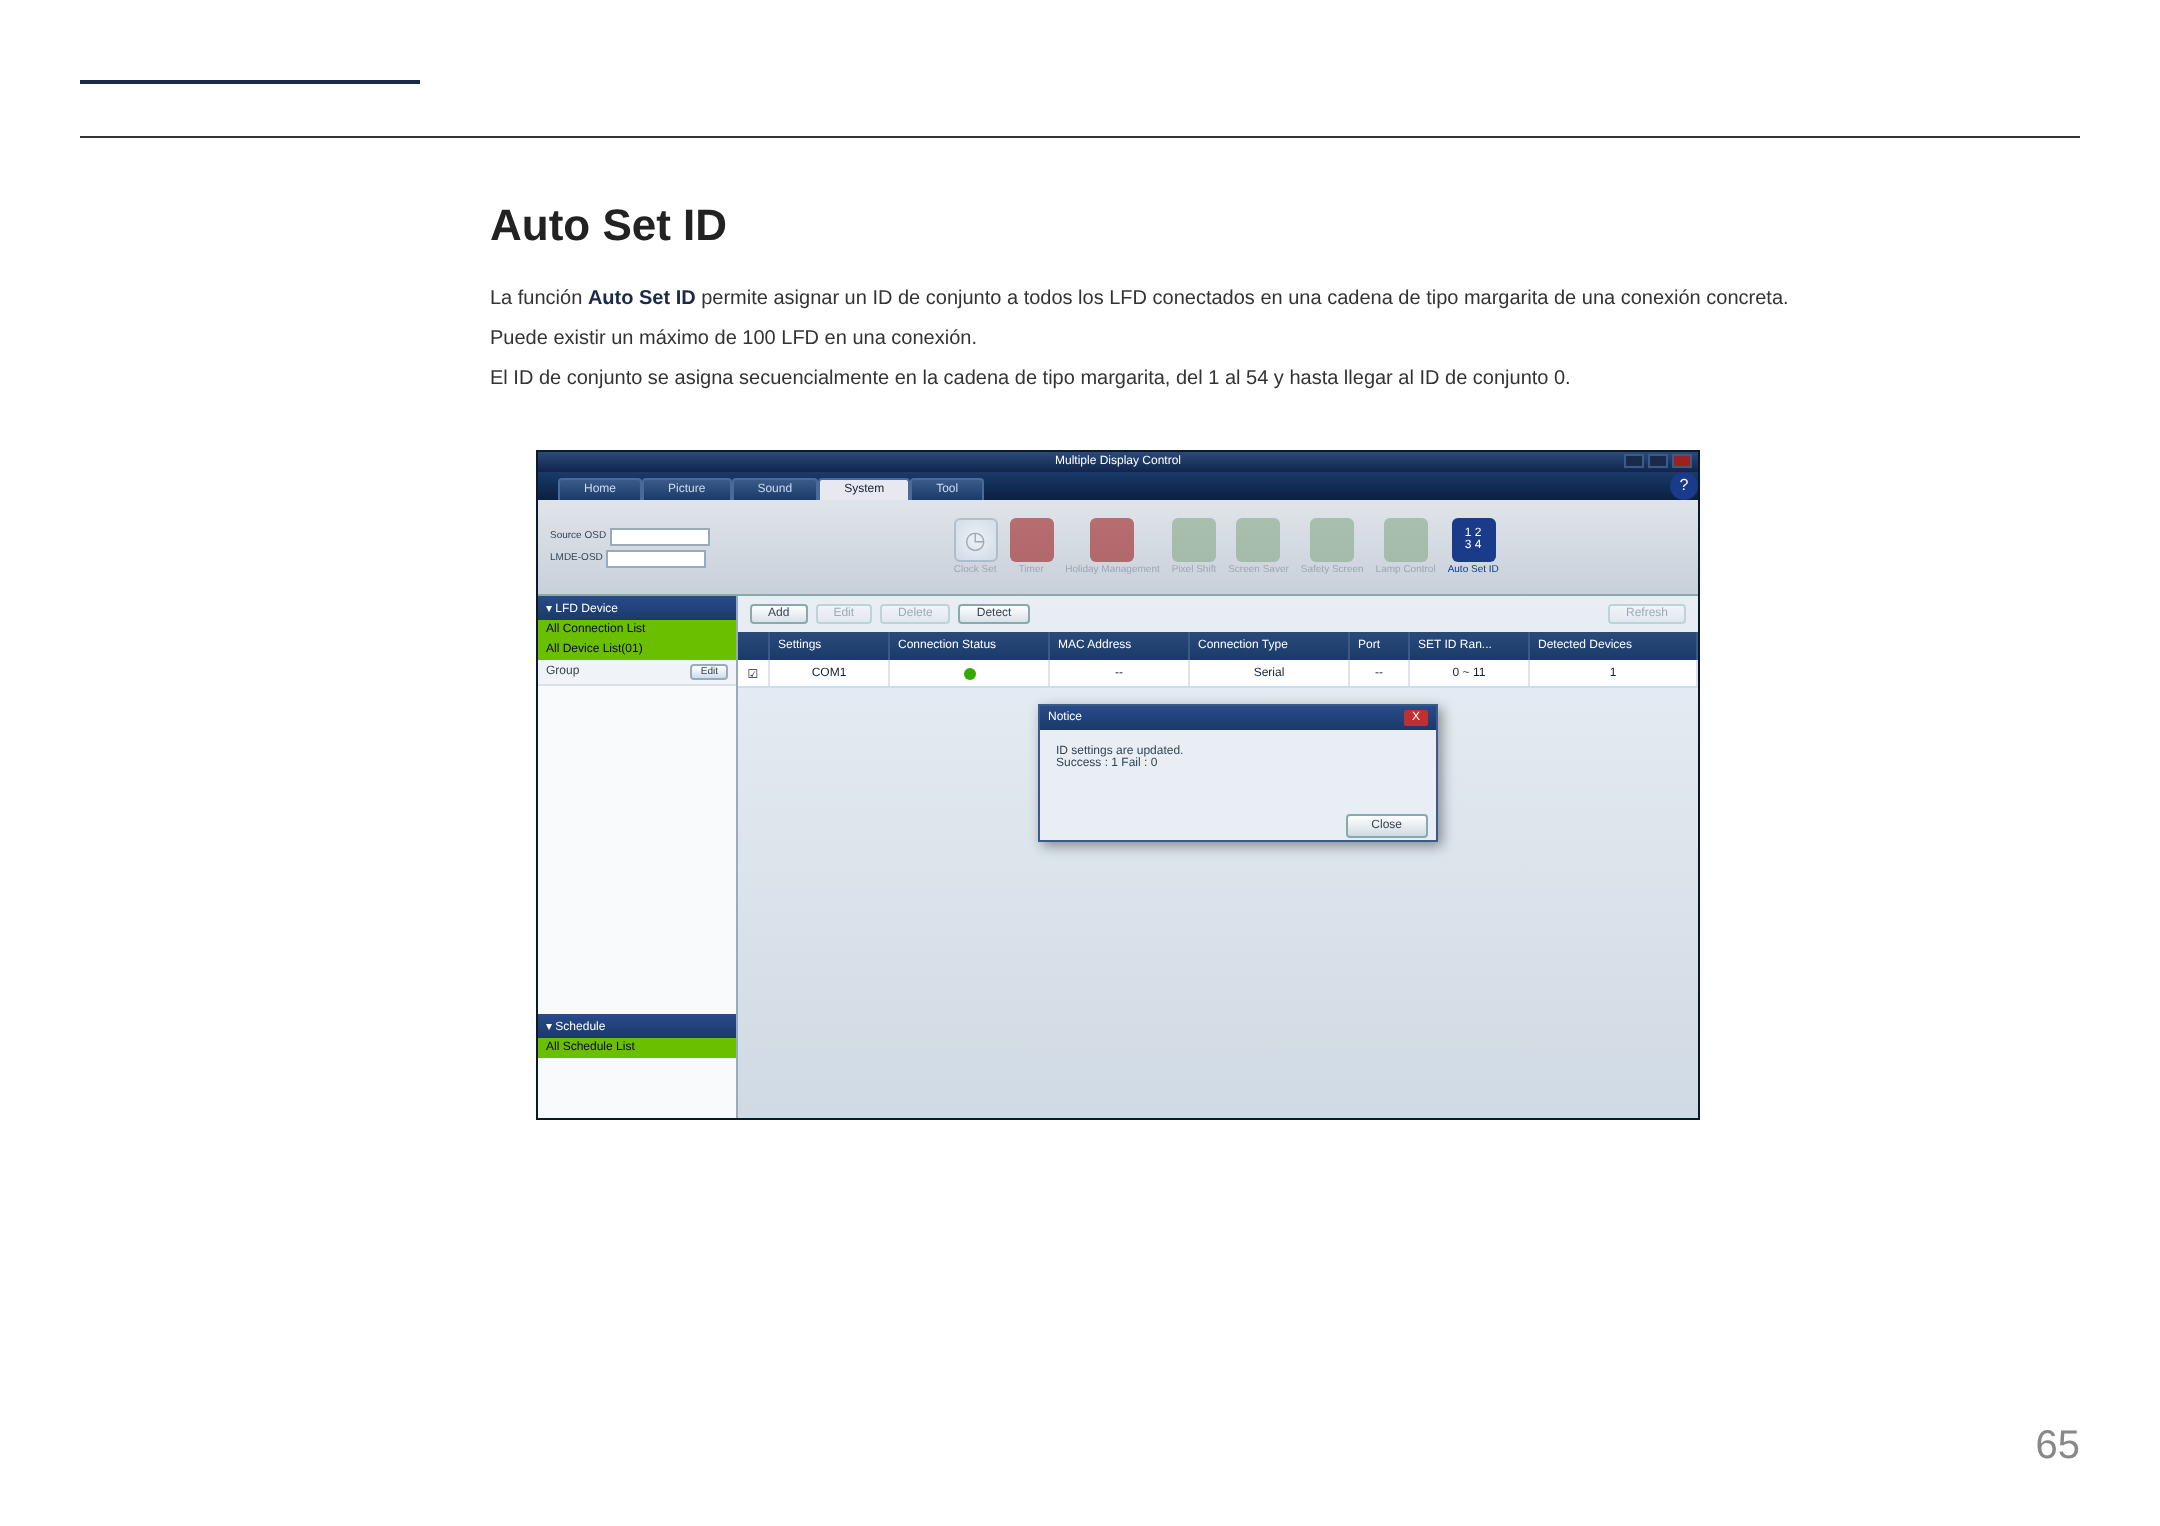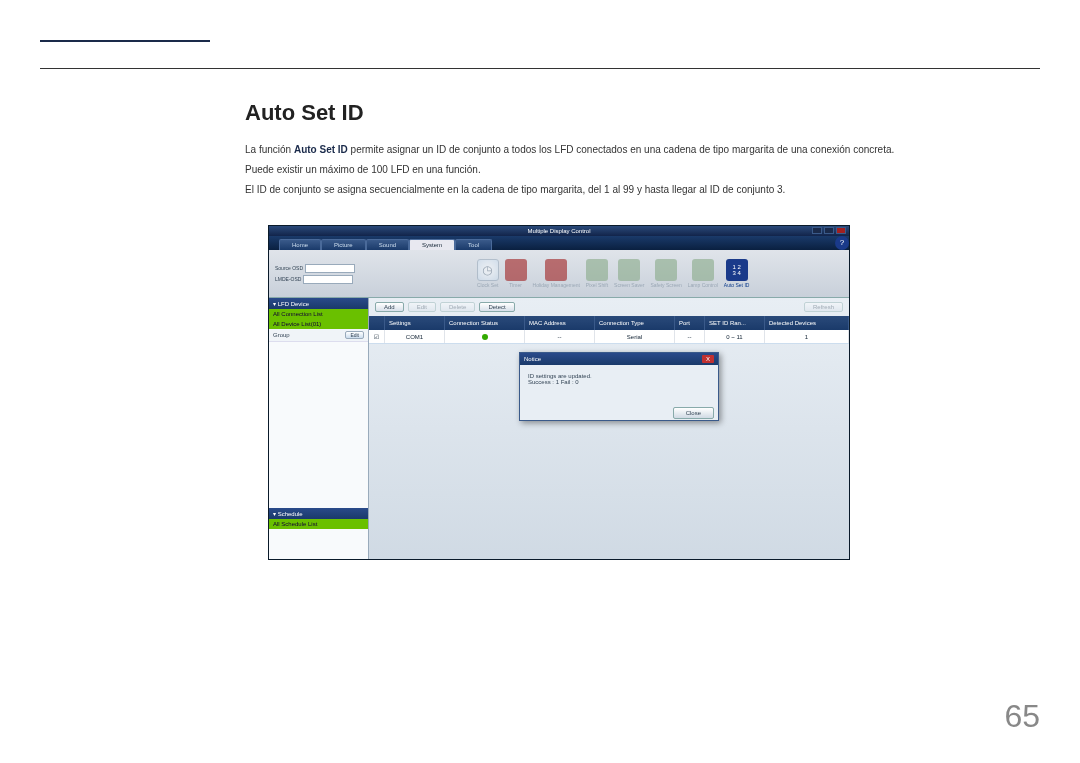--- a/index.html
+++ b/index.html
@@ -5,21 +5,21 @@
   * { box-sizing: border-box; margin: 0; padding: 0; }
   body { width: 1080px; height: 763px; background: #fff; font-family: Arial, sans-serif; position: relative; }
   .page-rule { position: absolute; top: 68px; left: 40px; width: 1000px; height: 1px; background: #333; }
   .side-rule { position: absolute; top: 40px; left: 40px; width: 170px; height: 2px; background: #1a2a4a; }
   .content { position: absolute; top: 100px; left: 245px; width: 790px; }
   .h1 { font-size: 22px; font-weight: bold; color: #222; margin-bottom: 16px; }
   .p { font-size: 10px; color: #333; line-height: 1.6; margin-bottom: 4px; }
   .p .bold { font-weight: bold; color: #1a2a4a; }
   .note { font-size: 11px; color: #888; margin-top: 6px; padding-left: 14px; position: relative; }
   .note::before { content: "―"; position: absolute; left: 0; top: 0; color: #888; }
-  .page-num { position: absolute; bottom: 28px; right: 40px; font-size: 32px; color: #888; font-weight: 300; }
+  .page-num { position: absolute; bottom: 28px; right: 40px; font-size: 20px; color: #888; font-weight: 300; }
 
   .shot { position: absolute; top: 225px; left: 268px; width: 582px; height: 335px; background: #103050; font-size: 7px; color: #cde; border: 1px solid #0a1a2a; overflow: hidden; }
   .titlebar { height: 10px; background: linear-gradient(#2a4a7a,#12244a); display: flex; align-items: center; justify-content: center; position: relative; }
   .titlebar-text { font-size: 6px; color: #fff; }
   .winbtns { position: absolute; right: 3px; top: 1px; display: flex; gap: 2px; }
   .winbtn { width: 10px; height: 7px; background: #1a2a4a; border: 1px solid #3a5a8a; }
   .winbtn.red { background: #a02020; }
   .tabs { height: 14px; background: linear-gradient(#1a3a6a,#0a2040); display: flex; align-items: flex-end; padding-left: 10px; gap: 0; }
   .tab { padding: 2px 12px; background: linear-gradient(#3a5a8a,#1a3a6a); color: #cde; border-radius: 2px 2px 0 0; border: 1px solid #4a6a9a; border-bottom: none; font-size: 6px; }
   .tab.active { background: #e8e8f0; color: #123; }
@@ -69,22 +69,22 @@
 <body>
 
 <div class="side-rule"></div>
 <div class="page-rule"></div>
 
 <div class="content">
   <div class="h1">Auto Set ID</div>
   <div class="p">
     <span>La función </span><span class="bold">Auto Set ID</span><span> permite asignar un ID de conjunto a todos los LFD conectados en una cadena de tipo margarita de una conexión concreta.</span>
   </div>
-  <div class="p">Puede existir un máximo de 100 LFD en una función.</div>
-  <div class="p">El ID de conjunto se asigna secuencialmente en la cadena de tipo margarita, del 1 al 99 y hasta llegar al ID de conjunto 3.</div>
+  <div class="p">Puede existir un máximo de 100 LFD en una conexión.</div>
+  <div class="p">El ID de conjunto se asigna secuencialmente en la cadena de tipo margarita, del 1 al 54 y hasta llegar al ID de conjunto 0.</div>
 </div>
 
 <div class="shot">
   <div class="titlebar">
     <span class="titlebar-text">Multiple Display Control</span>
     <div class="winbtns">
       <div class="winbtn"></div>
       <div class="winbtn"></div>
       <div class="winbtn red"></div>
     </div>

